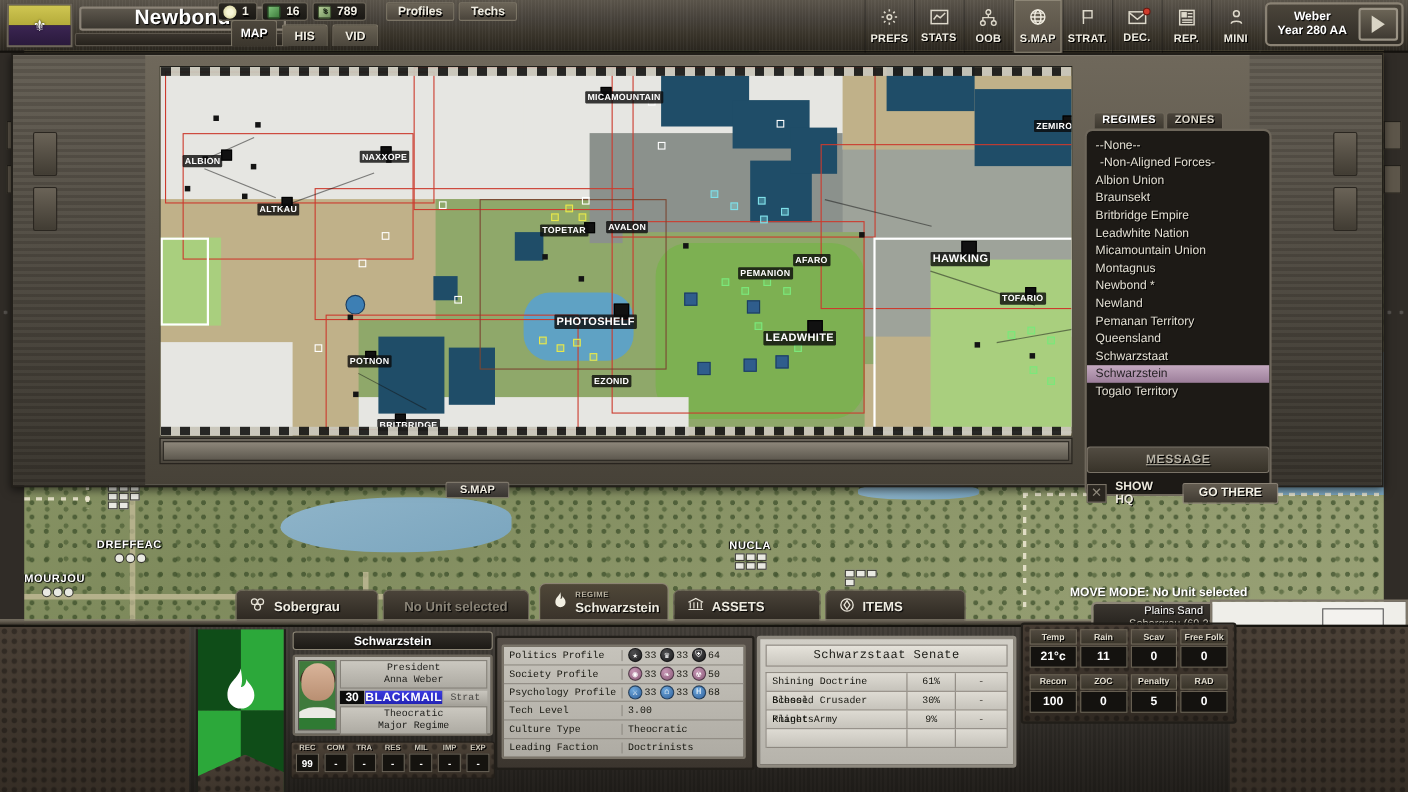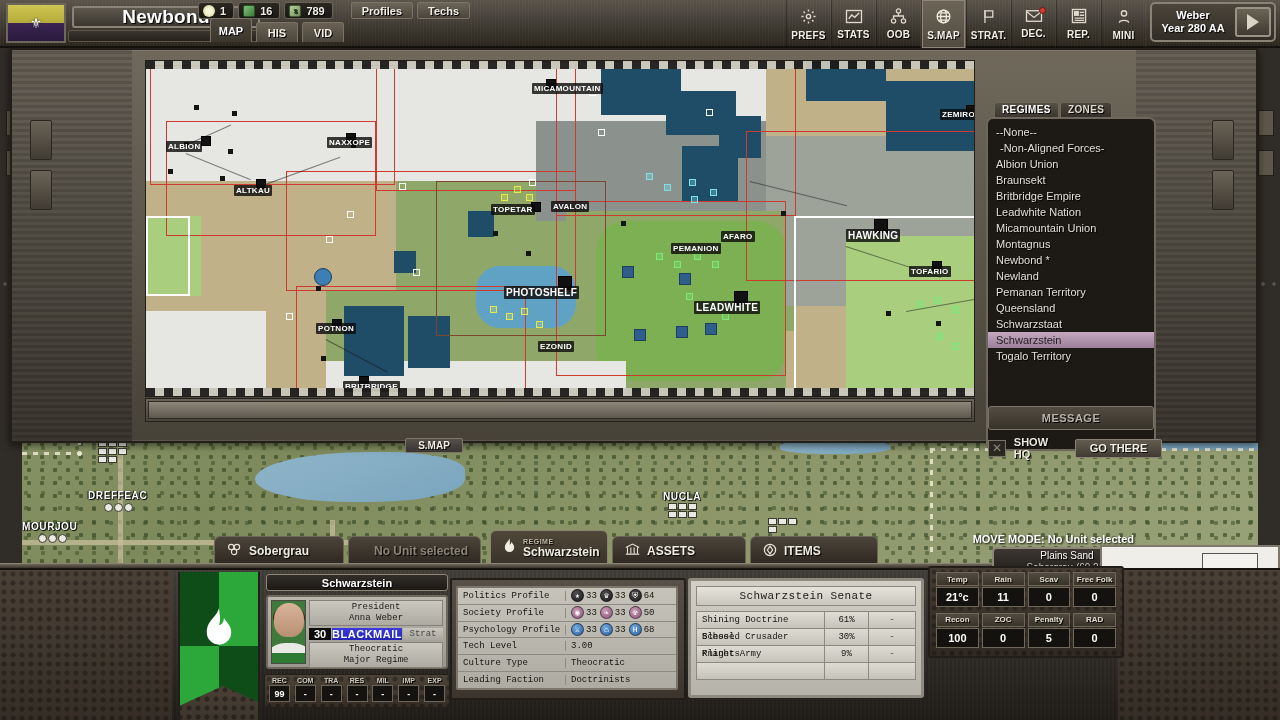--- a/index.html
+++ b/index.html
@@ -298,21 +298,21 @@
   .reg-item.sel {
     background: linear-gradient(180deg,#c4a9c0,#9c7e9a);
     color: #231f22; text-shadow: none;
   }
   .msg-btn {
     position: absolute; left: 8px; top: 308px; width: 166px; height: 24px;
     background: linear-gradient(180deg,#524c42,#383329);
     border: 1px solid #7a7367; border-radius: 3px;
     color: #b8b3a6; font-size: 11px; font-weight: bold; letter-spacing: .5px;
     display: flex; align-items: center; justify-content: center;
-    text-shadow: 1px 1px 0 #000; cursor: pointer;
+    text-shadow: 1px 1px 0 #000; cursor: pointer; text-decoration: underline;
   }
   .hq-row { position: absolute; left: 8px; top: 338px; display: flex; align-items: center; gap: 8px; }
   .hq-check {
     width: 18px; height: 17px; background: #2a2620;
     border: 1px solid #7a7367; color: #8e887b; font-size: 12px;
     display: flex; align-items: center; justify-content: center; cursor: pointer;
   }
   .hq-label { color: #ece8dc; font-size: 11px; font-weight: bold; text-shadow: 1px 1px 0 #000; }
   .gothere {
     width: 88px; height: 19px;
@@ -963,21 +963,21 @@
     <div class="btab" style="left:214px;width:130px;">
       <span>
         <svg width="15" height="13" viewBox="0 0 18 16" fill="none" stroke="#e8e4d8" stroke-width="1.4">
             <circle cx="5" cy="5" r="3.3"></circle>
             <circle cx="12" cy="5" r="3.3"></circle>
             <circle cx="8.5" cy="11" r="3.3"></circle>
           </svg>
       </span>
       <span class="mn">Sobergrau</span>
     </div>
-    <div class="btab muted" style="left:348px;width:133px;justify-content:flex-end;">
+    <div class="btab muted" style="left:348px;width:133px;justify-content:center;">
       <span class="mn">No Unit selected</span>
     </div>
     <div class="btab active" style="left:490px;width:118px;">
       <span>
         <svg width="13" height="17" viewBox="0 0 14 18" fill="#f2efe2">
             <path d="M7 0C6 4 2 5 2 10a5 5 0 0 0 10 0c0-3-2-4-3-6 0 2-1 3-2 3 1-3 0-5 0-7z"></path>
           </svg>
       </span>
       <span>
         <span class="sub">REGIME</span>
@@ -1149,21 +1149,21 @@
       <div class="pt-k">Culture Type</div>
       <div class="pt-v">Theocratic</div>
     </div>
     <div class="pt-row">
       <div class="pt-k">Leading Faction</div>
       <div class="pt-v">Doctrinists</div>
     </div>
   </div>
 
   <div class="senate">
-    <div class="sen-title">Schwarzstein Senate</div>
+    <div class="sen-title">Schwarzstaat Senate</div>
     <div class="sen-table">
       <div class="sen-r">
         <div class="c1">Shining Doctrine School</div>
         <div class="c2">61%</div>
         <div class="c3">-</div>
       </div>
       <div class="sen-r">
         <div class="c1">Blessed Crusader Knights</div>
         <div class="c2">30%</div>
         <div class="c3">-</div>

